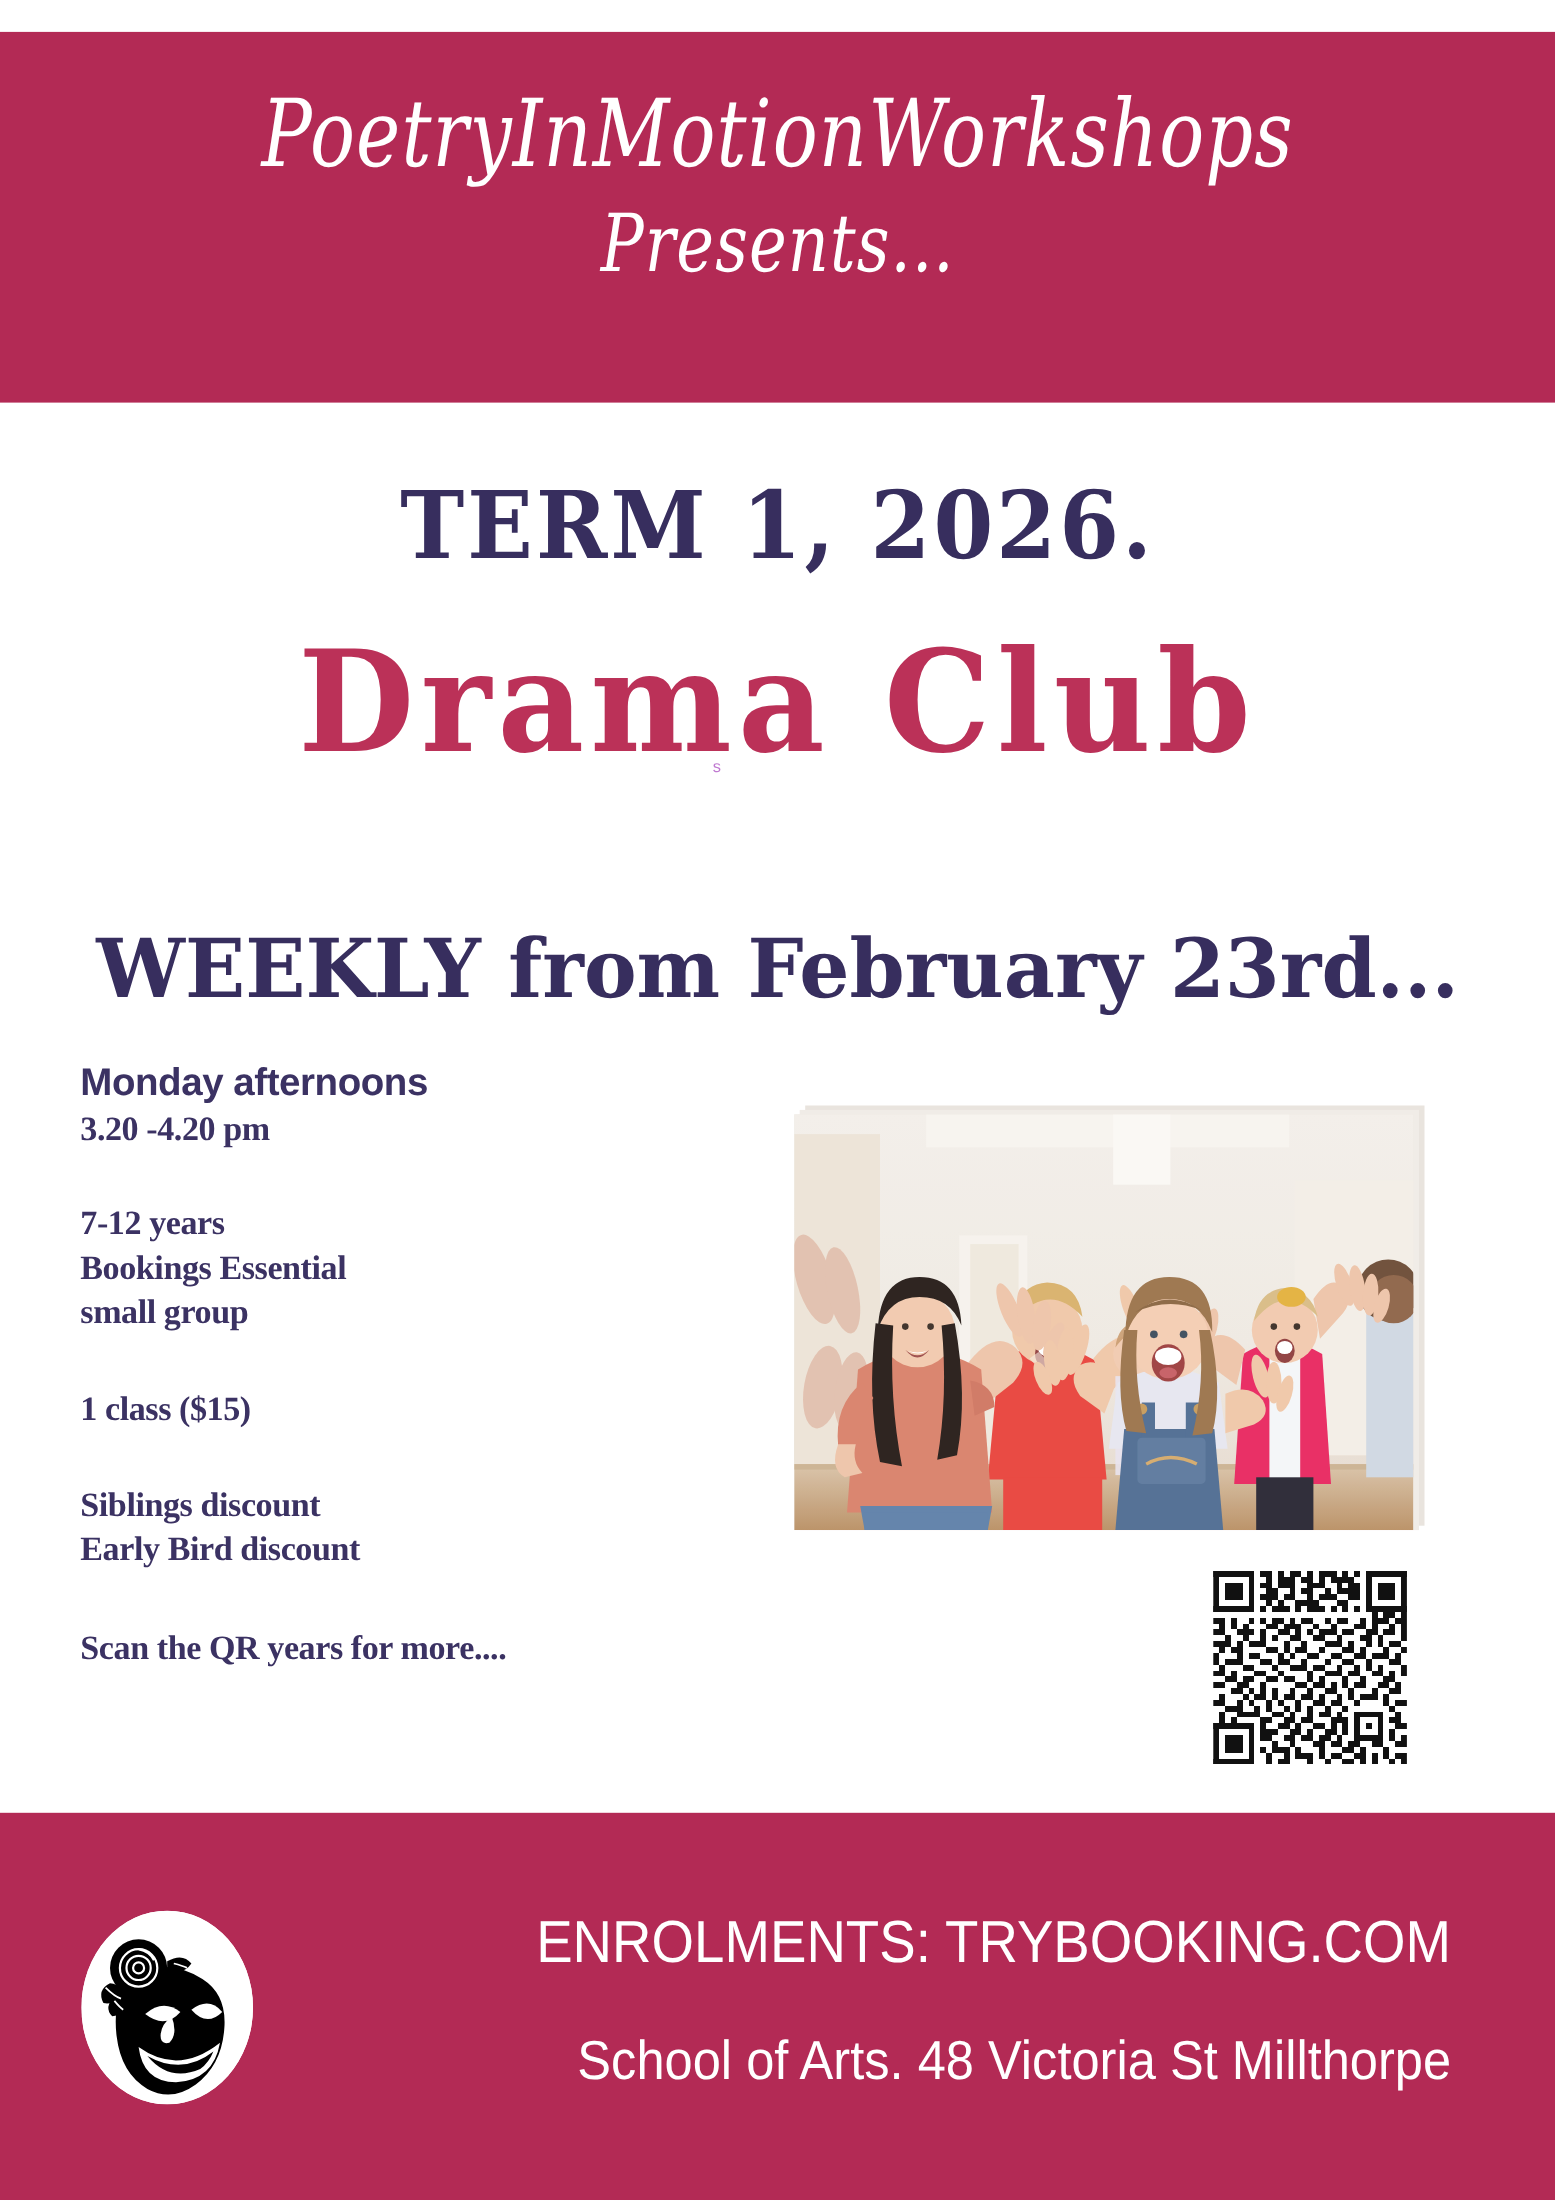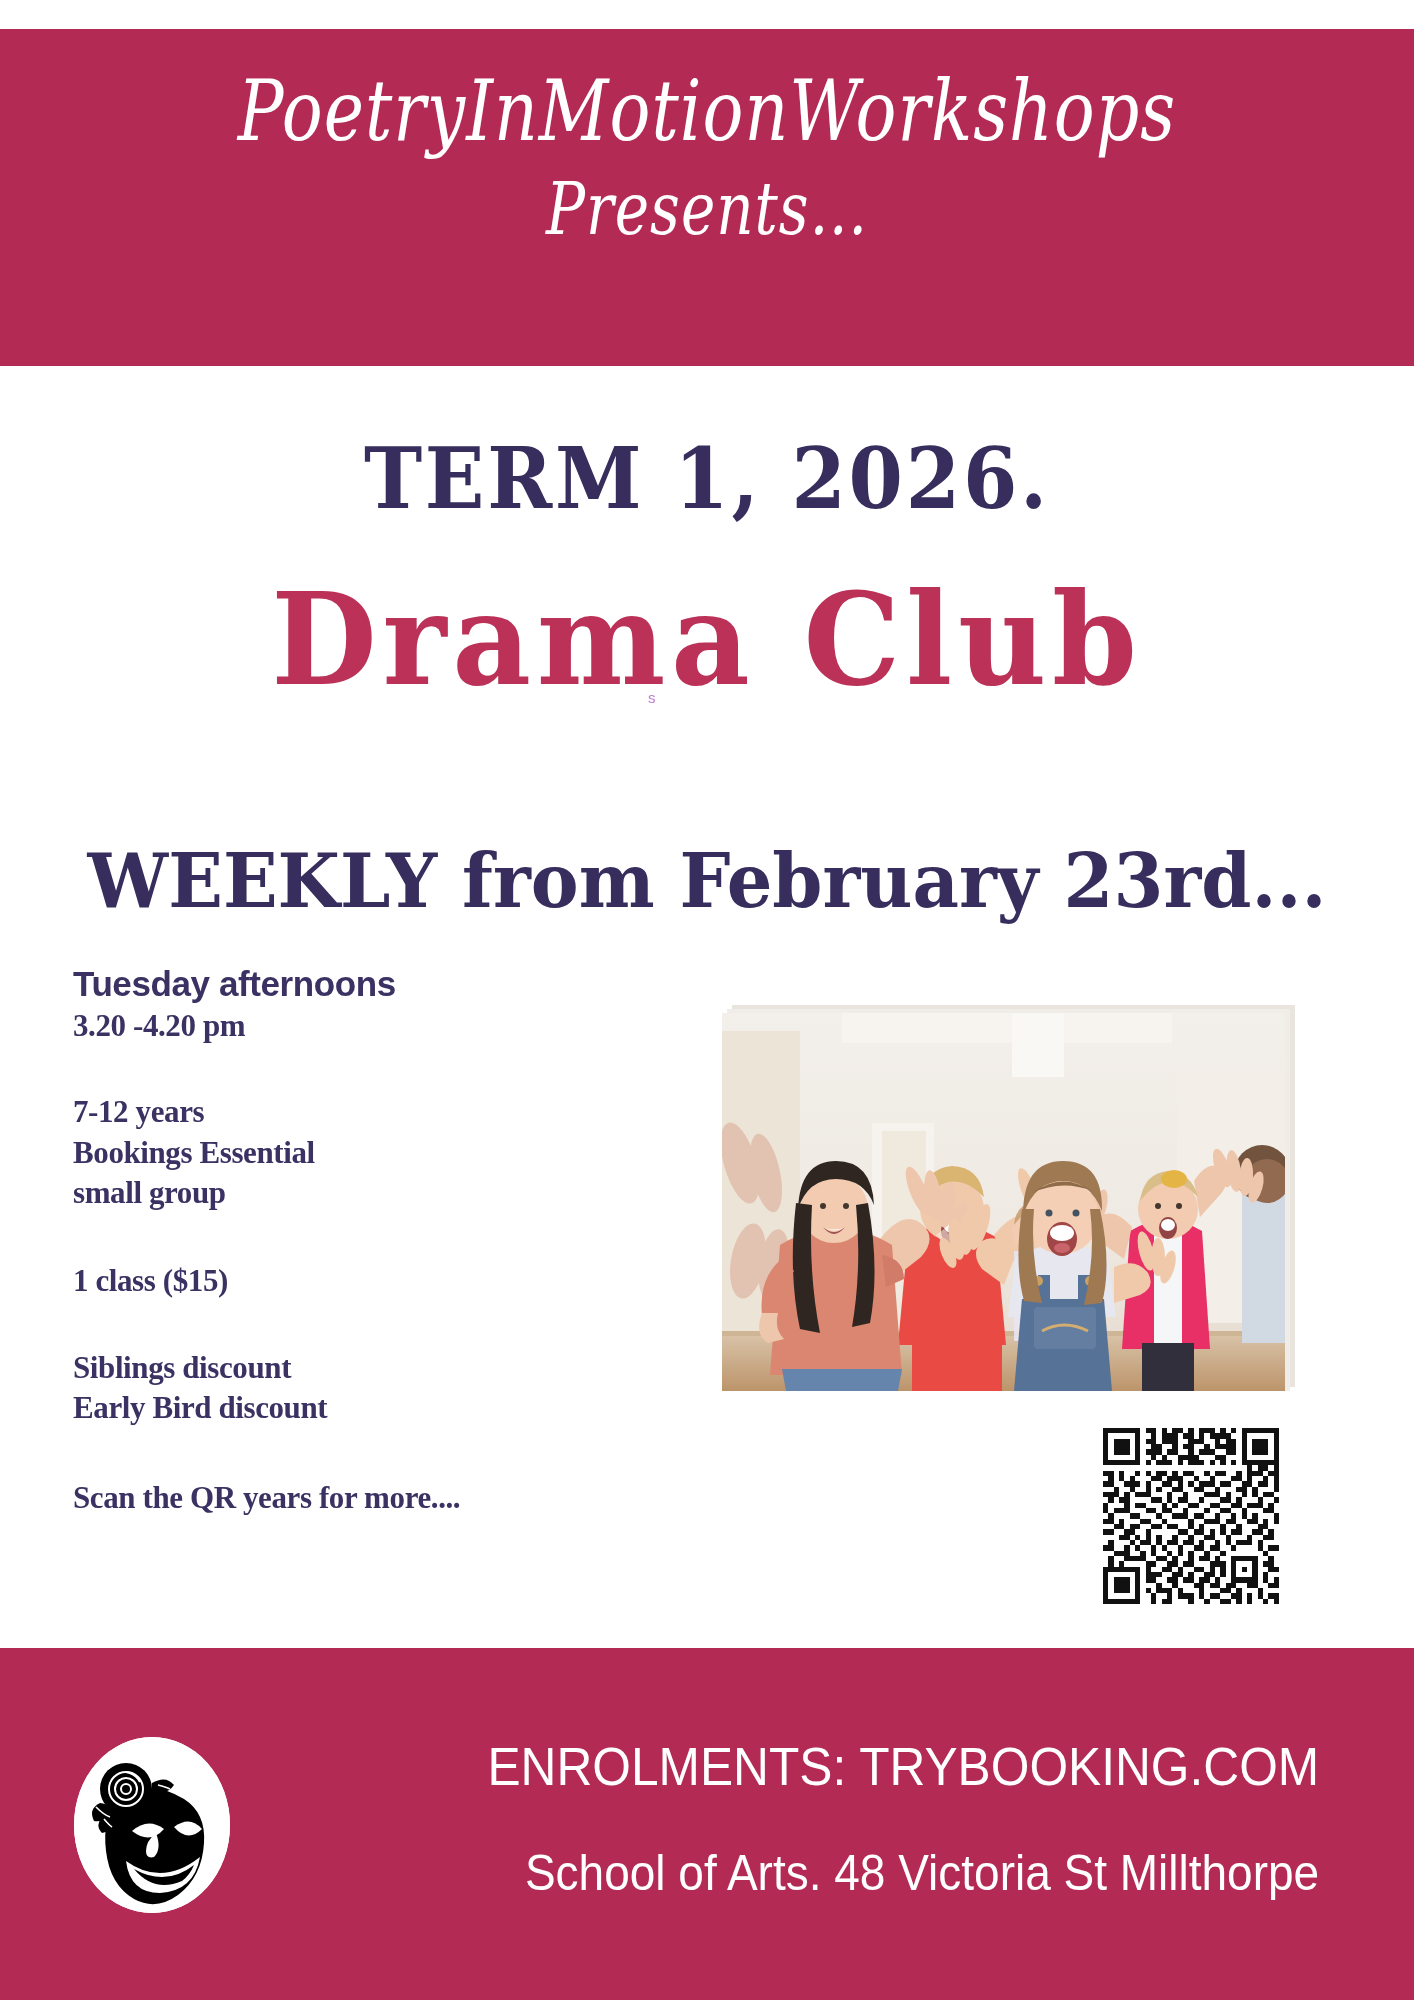--- a/index.html
+++ b/index.html
@@ -25,21 +25,21 @@
     left: 0;
     top: 29px;
     width: 1414px;
     height: 337px;
     background: #b32a55;
     box-sizing: border-box;
     display: flex;
     flex-direction: column;
     align-items: center;
     justify-content: flex-start;
-    padding-top: 40px;
+    padding-top: 52px;
   }
   .script-line {
     color: #ffffff;
     font-family: "DejaVu Serif", serif;
     font-style: italic;
     font-weight: 400;
     letter-spacing: 1px;
     text-align: center;
     line-height: 1.0;
     white-space: nowrap;
@@ -239,21 +239,21 @@
   <div class="term-line">TERM 1,  2026.</div>
 
   <div class="drama-line">Drama Club</div>
 
   <div class="drama-artifact">s</div>
 
   <div class="weekly-line">WEEKLY from February 23rd...</div>
 
   <div class="details">
     <div class="grp">
-      <div class="big">Tuesday afternoons</div>
+      <div class="big">Monday afternoons</div>
       <div class="med">3.20 -4.20 pm</div>
     </div>
 
     <div class="gap-a"></div>
 
     <div class="grp">
       <div class="med">7-12 years</div>
       <div class="med">Bookings Essential</div>
       <div class="med">small group</div>
     </div>

